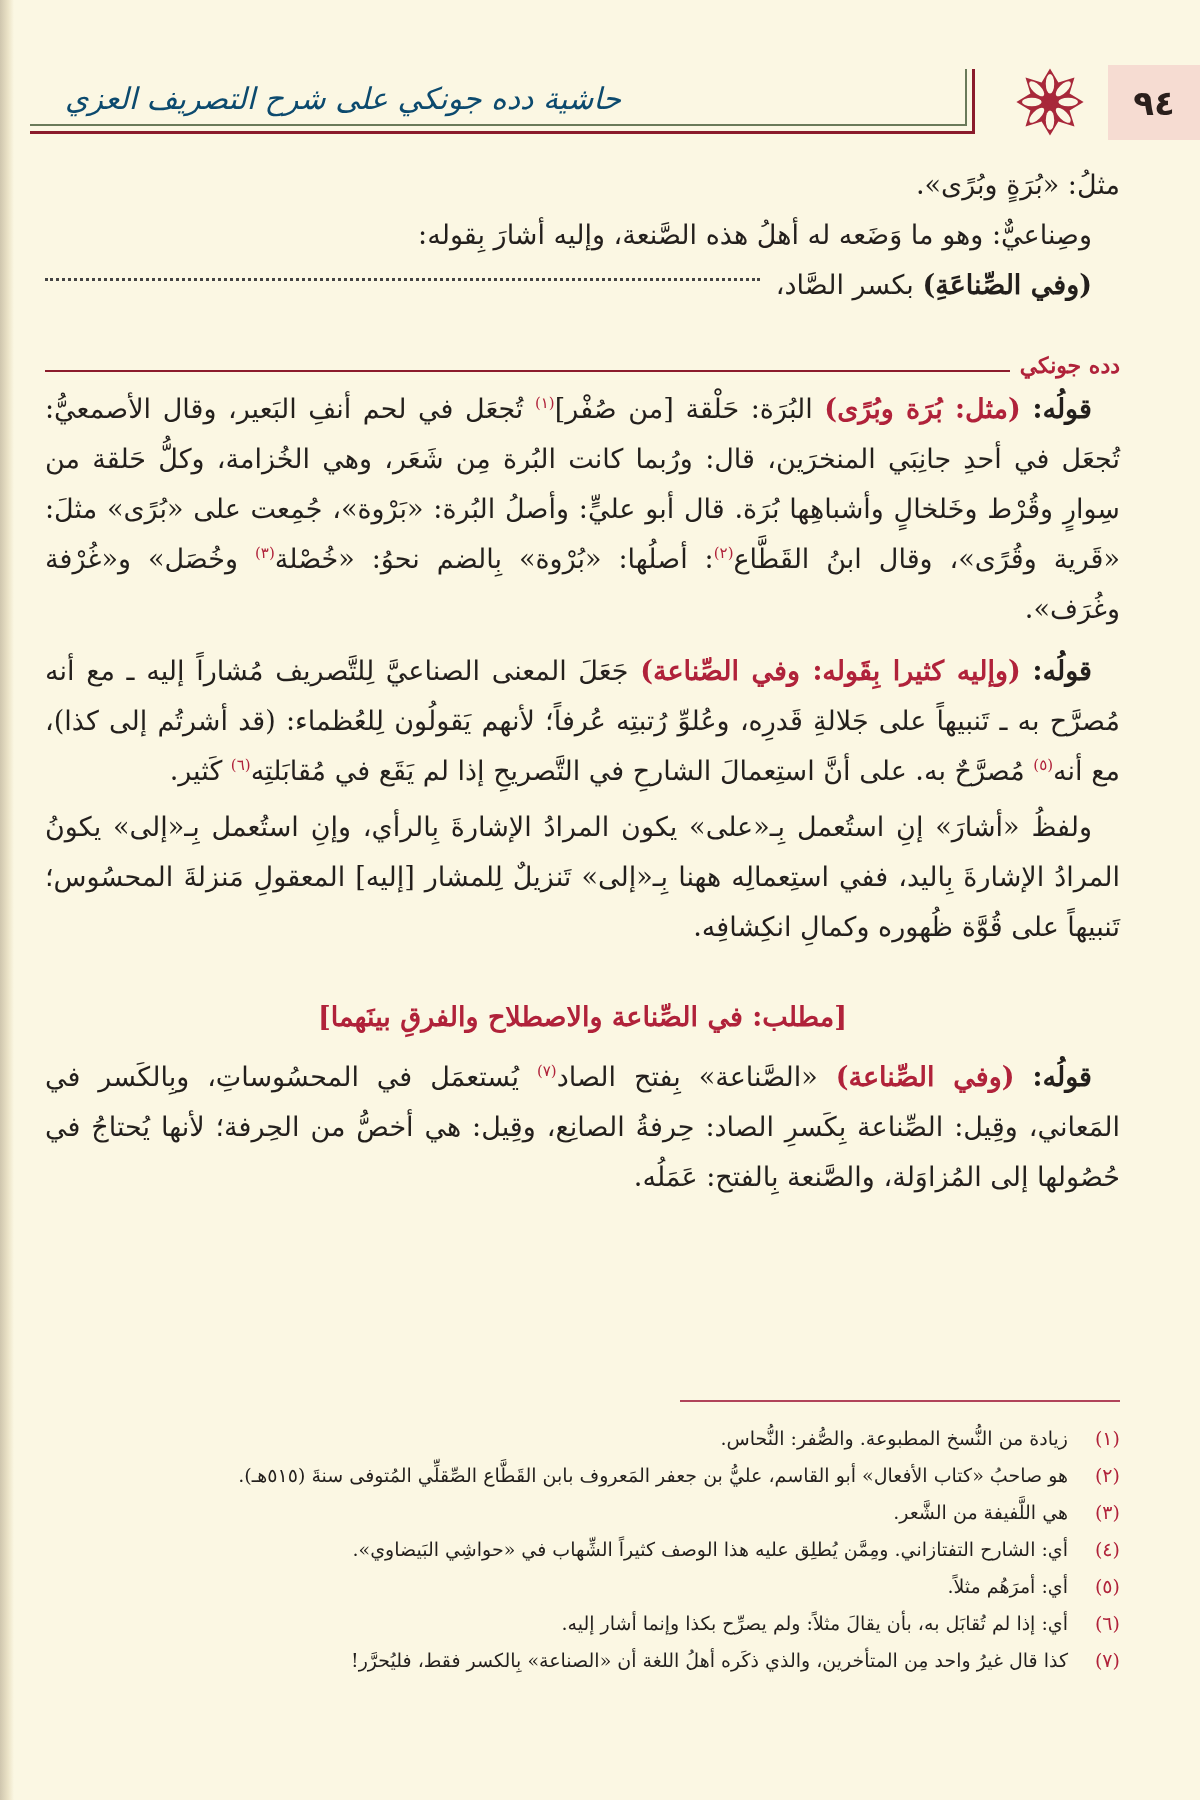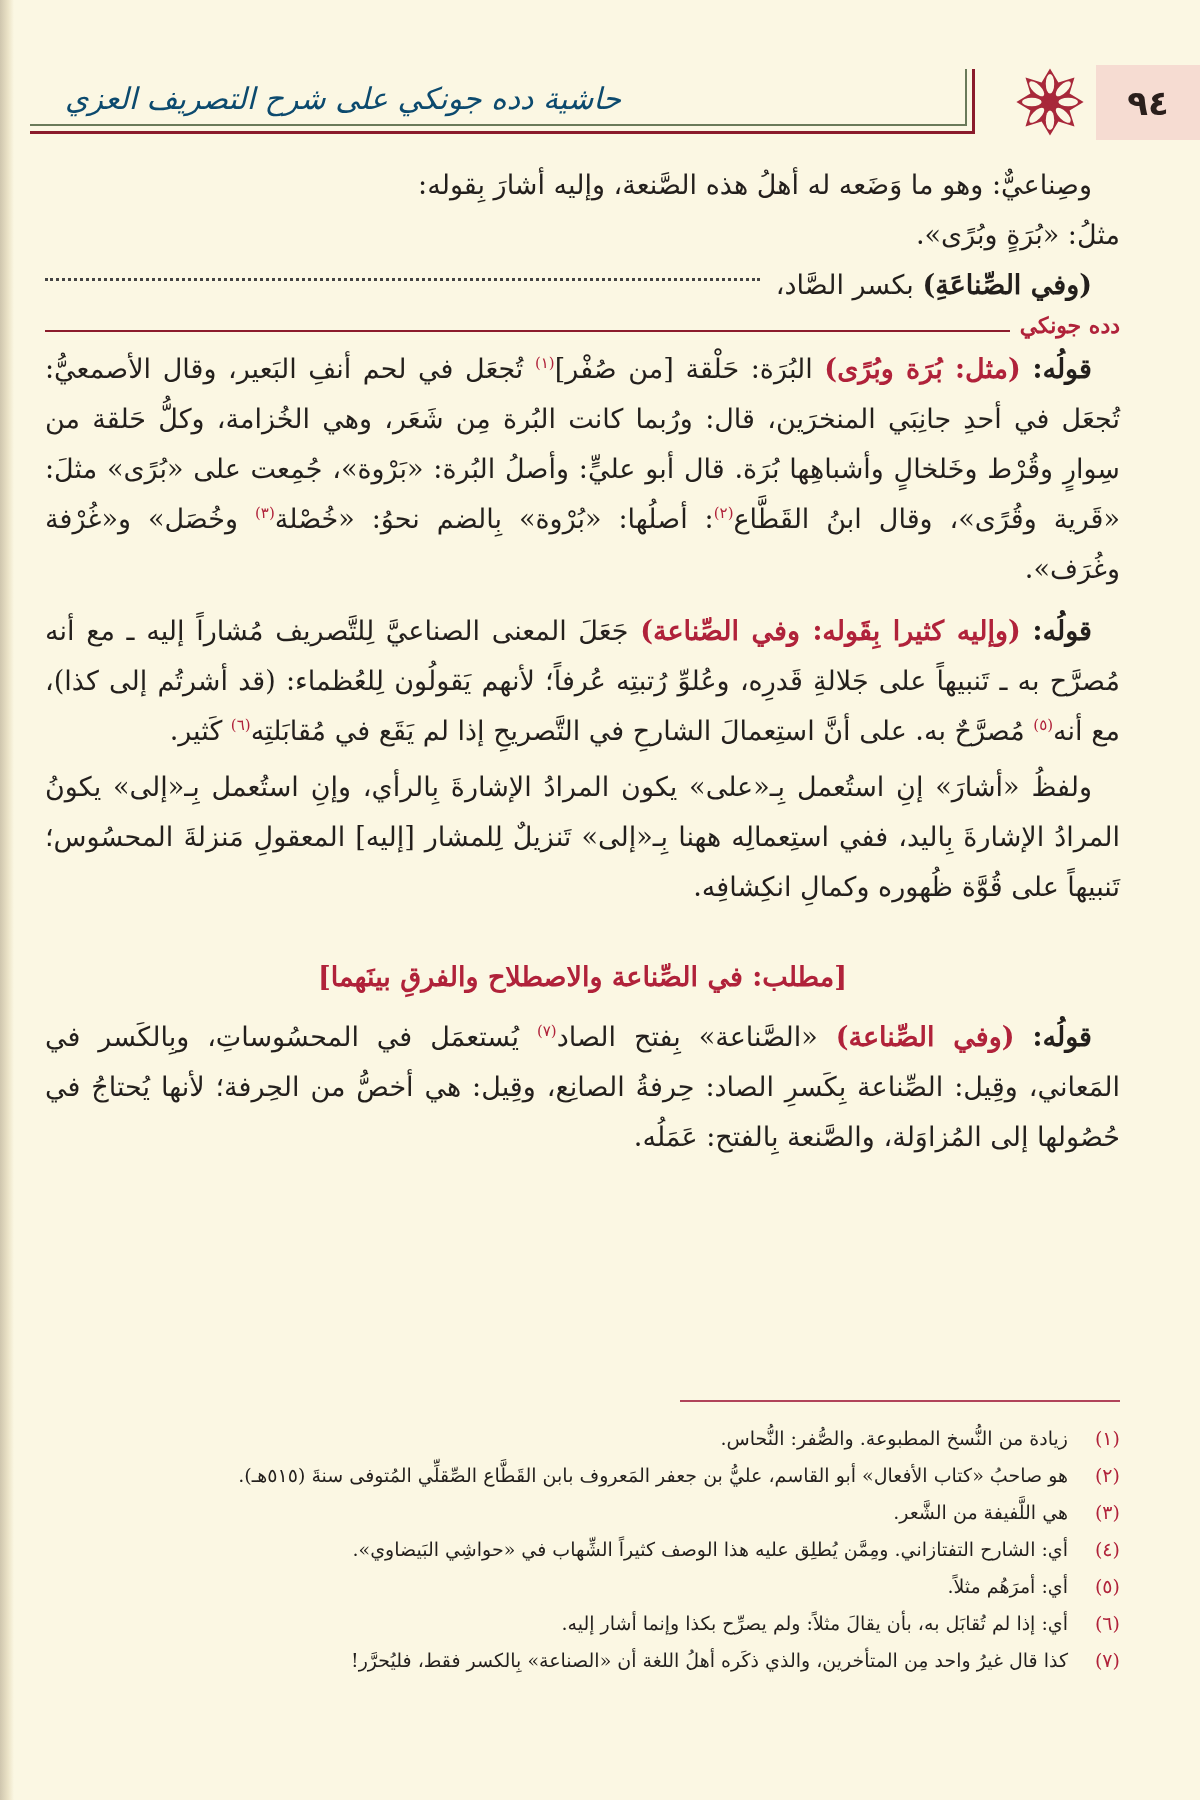--- a/index.html
+++ b/index.html
@@ -10,21 +10,21 @@
       color: #231f1c;
       position: relative;
     }
     .page-edge {
       position: absolute; left: 0; top: 0; width: 14px; height: 1800px;
       background: linear-gradient(to right, #cfc6ae, #ece4c8 60%, #fbf7e3);
     }
     
     .header { position: absolute; top: 55px; left: 20px; right: 0; height: 80px; }
     .page-num-box {
-      position: absolute; right: 0; top: 10px; width: 104px; height: 75px;
+      position: absolute; right: 0; top: 10px; width: 92px; height: 75px;
       background: #f6dcd2;
       display: flex; align-items: center; justify-content: center;
       font-size: 34px; font-weight: bold; color: #2a1f1c;
       font-family: "DejaVu Sans", sans-serif;
     }
     .rosette { position: absolute; right: 115px; top: 12px; width: 70px; height: 70px; }
     .header-frame {
       position: absolute; right: 225px; left: 10px; top: 14px; height: 62px;
       border-right: 3px solid #8b1c2c;
       border-bottom: 3px solid #8b1c2c;
@@ -47,21 +47,21 @@
     .content { position: absolute; top: 160px; right: 80px; left: 45px; }
     p { margin: 0; }
     .line { font-size: 27px; line-height: 50px; text-align: justify; }
     .indent { text-indent: 28px; }
     .red-bold { color: #b0223a; font-weight: bold; }
     .b { font-weight: bold; }
     sup { font-size: 15px; color: #b0223a; vertical-align: super; line-height: 0; }
     .dots-line { display: flex; gap: 16px; }
     .dots { flex: 1; border-bottom: 3px dotted #444; height: 0; margin-top: 18px; }
     .author-sep { display: flex; align-items: flex-end; gap: 10px; margin-top: 2px; margin-bottom: 6px; }
-    .author-label { color: #b0223a; font-weight: bold; font-size: 22px; white-space: nowrap; }
+    .author-label { color: #b0223a; font-weight: bold; font-size: 22px; white-space: nowrap; margin-top: 40px; }
     .author-rule { flex: 1; border-bottom: 2px solid #8b1c2c; margin-bottom: 6px; }
     .section-title {
       text-align: center; color: #b0223a; font-weight: bold;
       font-size: 27px; margin: 40px 0 10px 0; line-height: 50px;
     }
     .gap { height: 6px; }
     
     .fn-rule {
       position: absolute; right: 80px; top: 1400px; width: 440px;
       border-bottom: 2px solid #b0445a;
@@ -92,22 +92,22 @@
       <ellipse cx="31" cy="69" rx="6" ry="14" transform="rotate(45 31 69)"></ellipse>
     </g>
     <polygon fill="#a8283a" points="50,40 53,47 60,50 53,53 50,60 47,53 40,50 47,47"></polygon>
   </svg>
   <div class="header-frame">
     <div class="running-title">حاشية دده جونكي على شرح التصريف العزي</div>
   </div>
 </div>
 
 <div class="content">
+  <p class="line">مثلُ: «بُرَةٍ وبُرًى».</p>
   <p class="line indent">وصِناعيٌّ: وهو ما وَضَعه له أهلُ هذه الصَّنعة، وإليه أشارَ بِقوله:</p>
-  <p class="line">مثلُ: «بُرَةٍ وبُرًى».</p>
   <div class="line dots-line indent">
     <span>
       <span class="b">(وفي الصِّناعَةِ)</span>
       <span>بكسر الصَّاد،</span>
     </span>
     <span class="dots"></span>
   </div>
 
   <div class="author-sep">
     <span class="author-label">دده جونكي</span>

